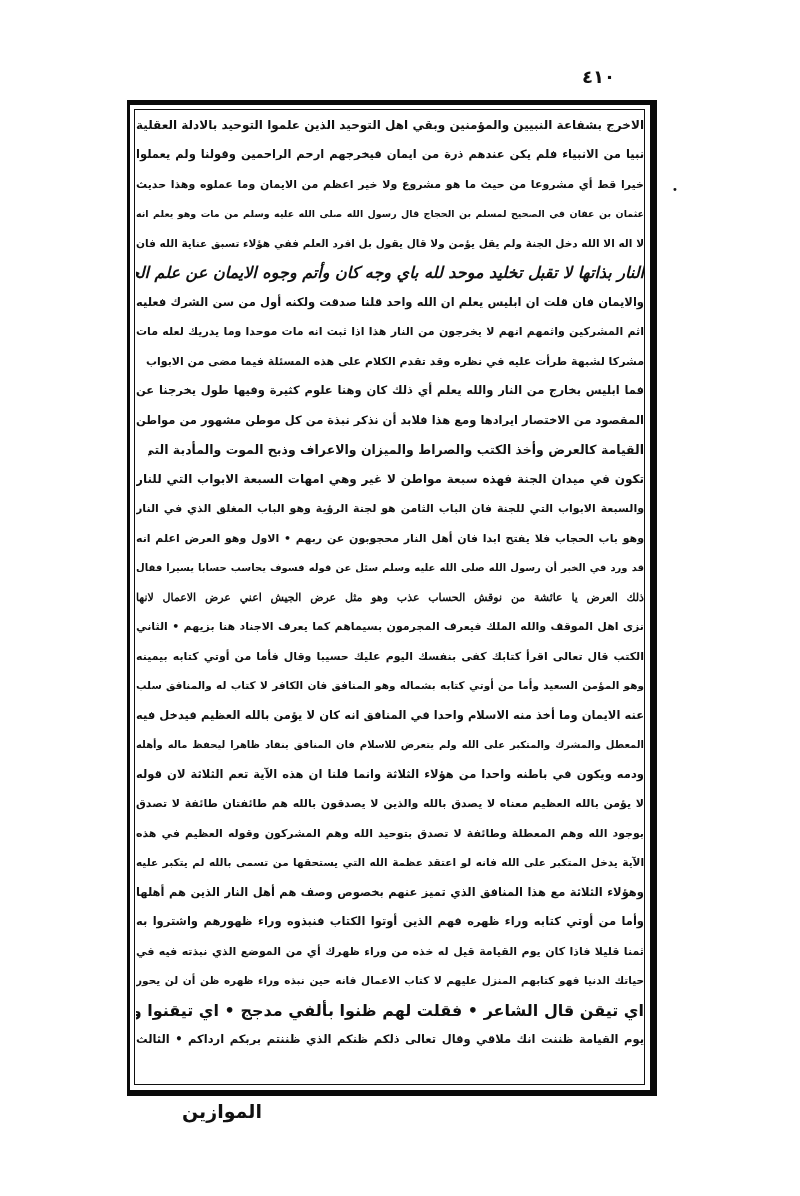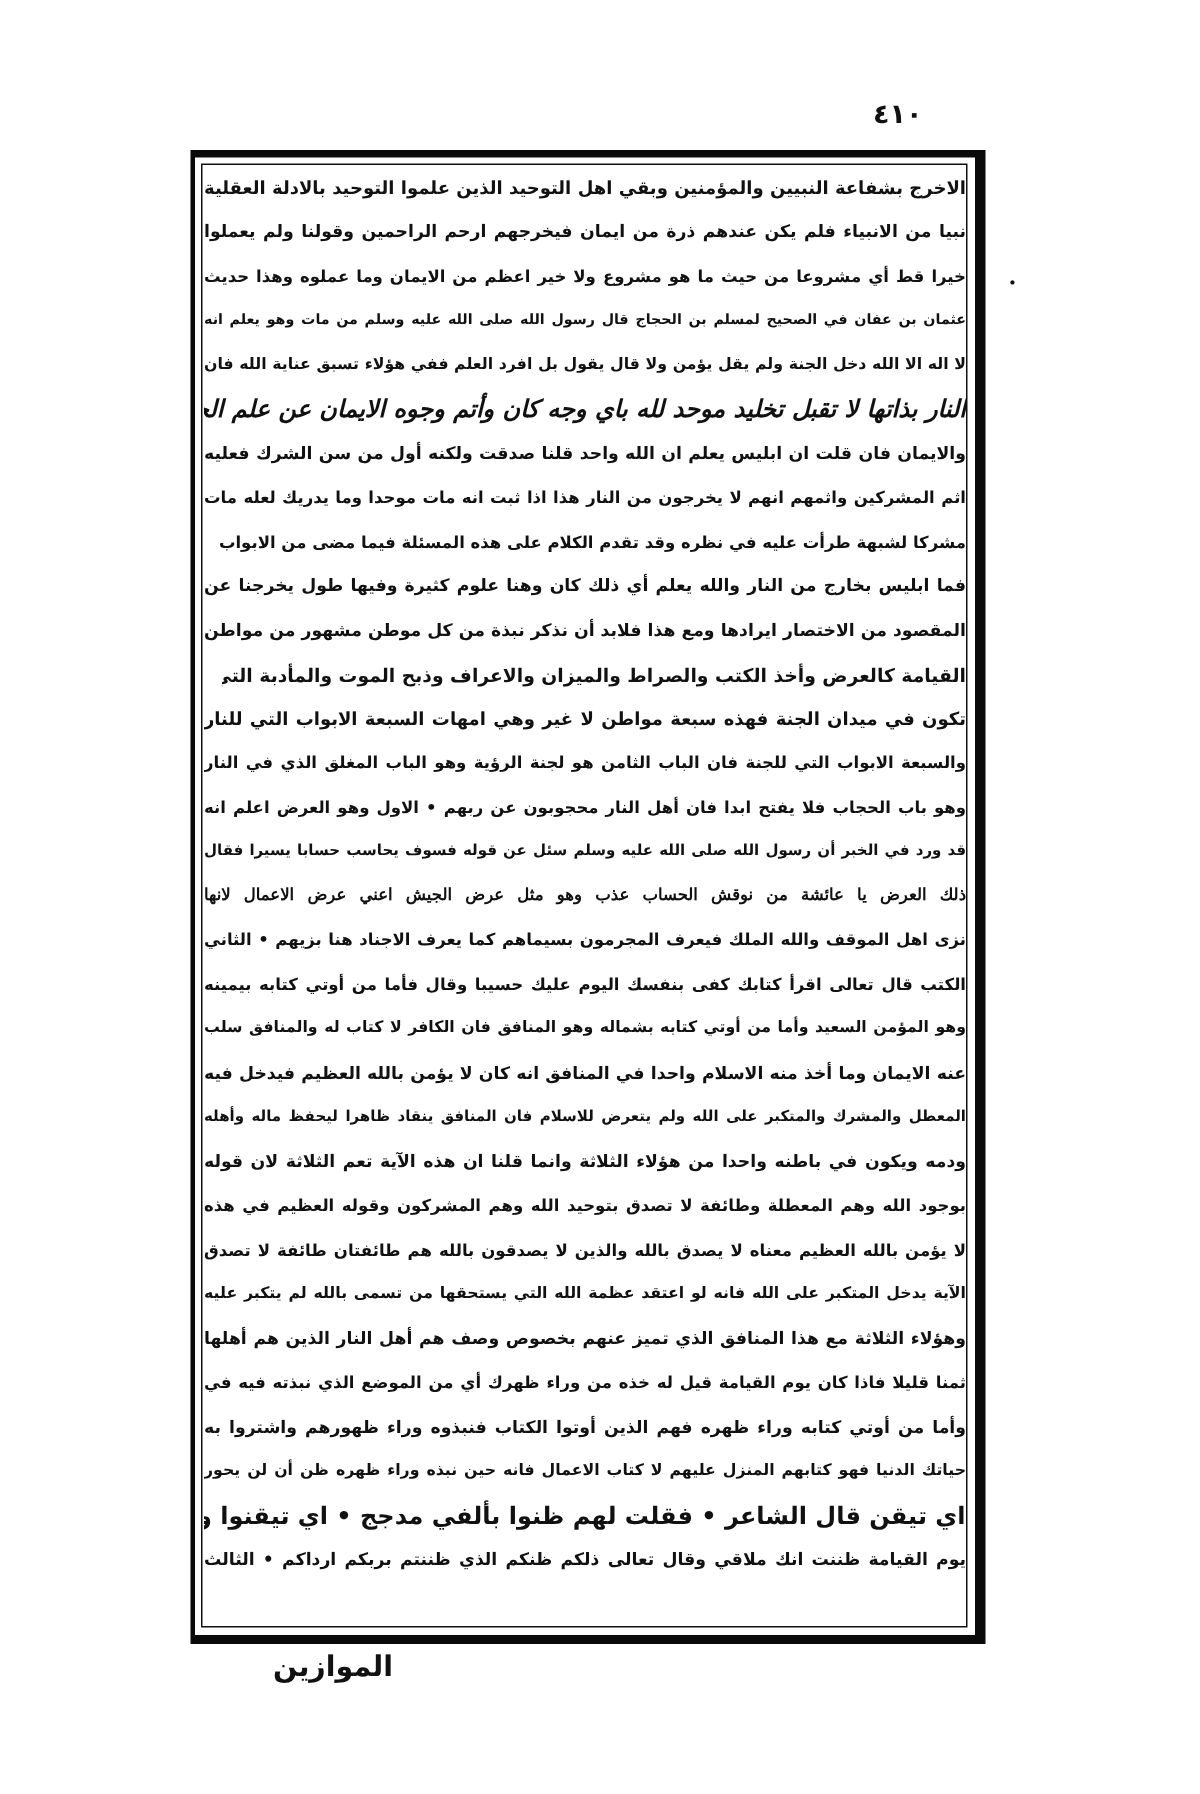--- a/index.html
+++ b/index.html
@@ -38,25 +38,25 @@
       <div class="line" style="height: 29.4848px; line-height: 29.4848px; font-size: 11px;">والسبعة الابواب التي للجنة فان الباب الثامن هو لجنة الرؤية وهو الباب المغلق الذي في النار</div>
       <div class="line" style="height: 29.4848px; line-height: 29.4848px; font-size: 11px;">وهو باب الحجاب فلا يفتح ابدا فان أهل النار محجوبون عن ربهم • الاول وهو العرض اعلم انه</div>
       <div class="line" style="height: 29.4848px; line-height: 29.4848px; font-size: 10px;">قد ورد في الخبر أن رسول الله صلى الله عليه وسلم سئل عن قوله فسوف يحاسب حسابا يسيرا فقال</div>
       <div class="line" style="height: 29.4848px; line-height: 29.4848px; font-size: 11px; font-family: Liberation Serif, serif;">ذلك العرض يا عائشة من نوقش الحساب عذب وهو مثل عرض الجيش اعني عرض الاعمال لانها</div>
       <div class="line" style="height: 29.4848px; line-height: 29.4848px; font-size: 11px;">نزى اهل الموقف والله الملك فيعرف المجرمون بسيماهم كما يعرف الاجناد هنا بزيهم • الثاني</div>
       <div class="line" style="height: 29.4848px; line-height: 29.4848px; font-size: 11px;">الكتب قال تعالى اقرأ كتابك كفى بنفسك اليوم عليك حسيبا وقال فأما من أوتي كتابه بيمينه</div>
       <div class="line" style="height: 29.4848px; line-height: 29.4848px; font-size: 10.5px;">وهو المؤمن السعيد وأما من أوتي كتابه بشماله وهو المنافق فان الكافر لا كتاب له والمنافق سلب</div>
       <div class="line" style="height: 29.4848px; line-height: 29.4848px; font-size: 11.5px;">عنه الايمان وما أخذ منه الاسلام واحدا في المنافق انه كان لا يؤمن بالله العظيم فيدخل فيه</div>
       <div class="line" style="height: 29.4848px; line-height: 29.4848px; font-size: 10px;">المعطل والمشرك والمتكبر على الله ولم يتعرض للاسلام فان المنافق ينقاد ظاهرا ليحفظ ماله وأهله</div>
       <div class="line" style="height: 29.4848px; line-height: 29.4848px; font-size: 11.5px;">ودمه ويكون في باطنه واحدا من هؤلاء الثلاثة وانما قلنا ان هذه الآية تعم الثلاثة لان قوله</div>
+      <div class="line" style="height: 29.4848px; line-height: 29.4848px; font-size: 11px;">لا يؤمن بالله العظيم معناه لا يصدق بالله والذين لا يصدقون بالله هم طائفتان طائفة لا تصدق</div>
       <div class="line" style="height: 29.4848px; line-height: 29.4848px; font-size: 11px;">بوجود الله وهم المعطلة وطائفة لا تصدق بتوحيد الله وهم المشركون وقوله العظيم في هذه</div>
-      <div class="line" style="height: 29.4848px; line-height: 29.4848px; font-size: 11px;">لا يؤمن بالله العظيم معناه لا يصدق بالله والذين لا يصدقون بالله هم طائفتان طائفة لا تصدق</div>
       <div class="line" style="height: 29.4848px; line-height: 29.4848px; font-size: 10.5px;">الآية يدخل المتكبر على الله فانه لو اعتقد عظمة الله التي يستحقها من تسمى بالله لم يتكبر عليه</div>
       <div class="line" style="height: 29.4848px; line-height: 29.4848px; font-size: 11.5px;">وهؤلاء الثلاثة مع هذا المنافق الذي تميز عنهم بخصوص وصف هم أهل النار الذين هم أهلها</div>
+      <div class="line" style="height: 29.4848px; line-height: 29.4848px; font-size: 11.5px;">وأما من أوتي كتابه وراء ظهره فهم الذين أوتوا الكتاب فنبذوه وراء ظهورهم واشتروا به</div>
       <div class="line" style="height: 29.4848px; line-height: 29.4848px; font-size: 11px;">ثمنا قليلا فاذا كان يوم القيامة قيل له خذه من وراء ظهرك أي من الموضع الذي نبذته فيه في</div>
-      <div class="line" style="height: 29.4848px; line-height: 29.4848px; font-size: 11.5px;">وأما من أوتي كتابه وراء ظهره فهم الذين أوتوا الكتاب فنبذوه وراء ظهورهم واشتروا به</div>
       <div class="line" style="height: 29.4848px; line-height: 29.4848px; font-size: 10.5px;">حياتك الدنيا فهو كتابهم المنزل عليهم لا كتاب الاعمال فانه حين نبذه وراء ظهره ظن أن لن يحور</div>
       <div class="line" style="height: 29.4848px; line-height: 29.4848px; font-size: 16px; padding-left: 44px;">اي تيقن قال الشاعر • فقلت لهم ظنوا بألفي مدجج • اي تيقنوا وروى في الصحيح يقول الله</div>
       <div class="line" style="height: 29.4848px; line-height: 29.4848px; font-size: 11.5px;">يوم القيامة ظننت انك ملاقي وقال تعالى ذلكم ظنكم الذي ظننتم بربكم ارداكم • الثالث</div>
     </div>
 </div>
 
 <div class="catchword">الموازين</div>
 
 </body></html>

